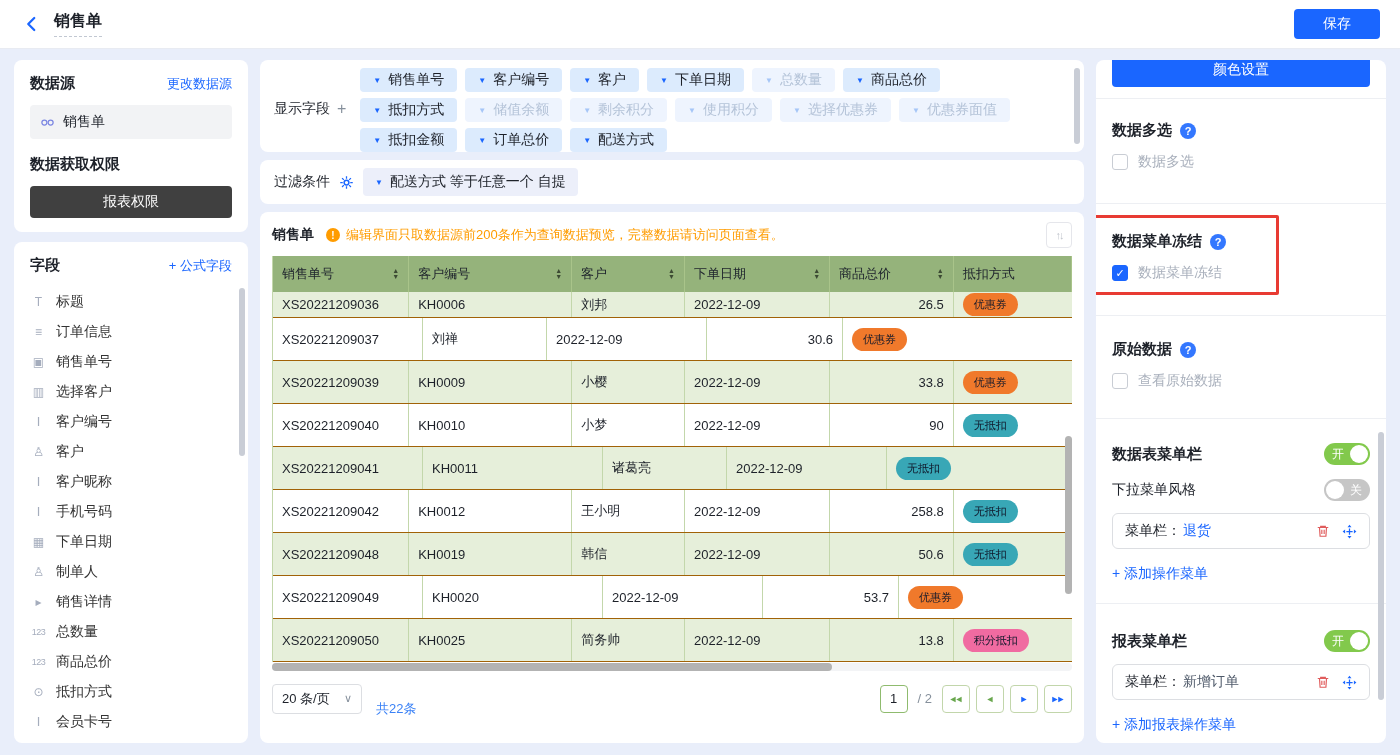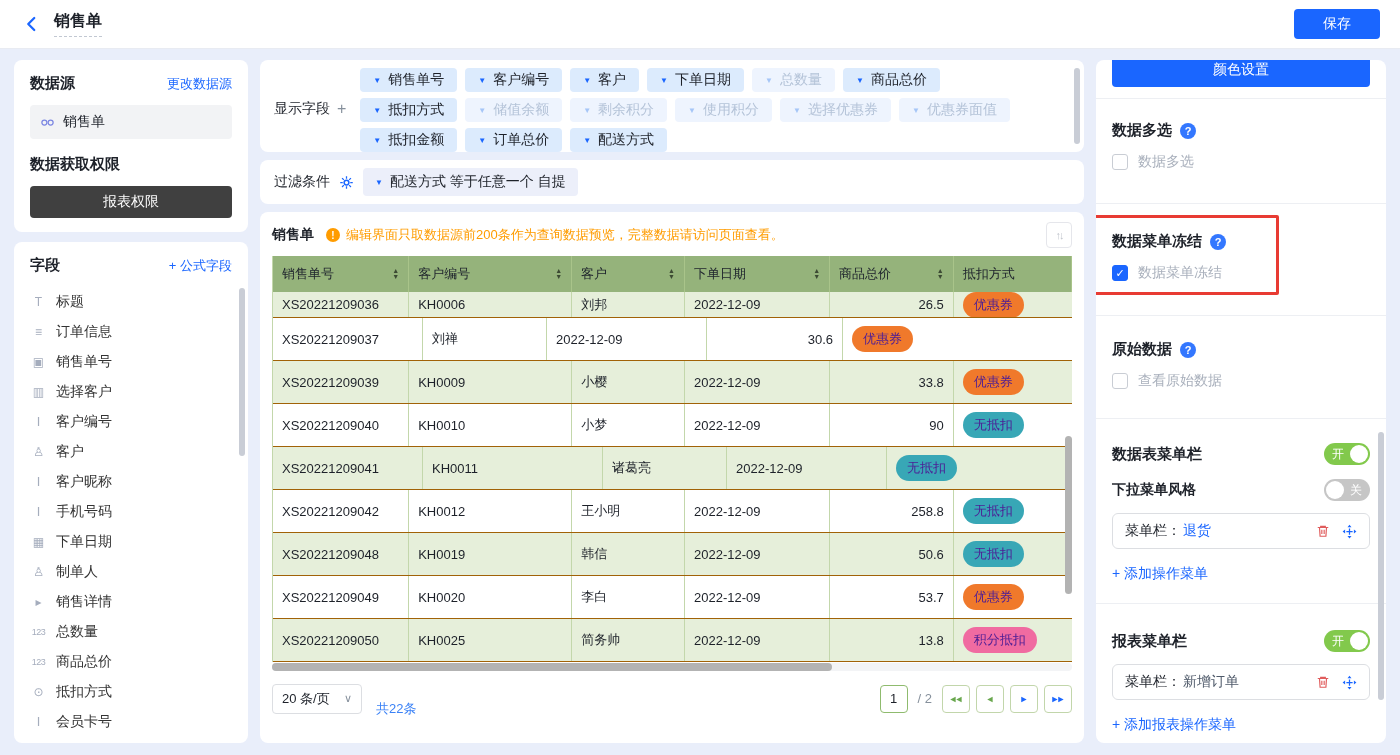--- a/index.html
+++ b/index.html
@@ -66,21 +66,21 @@
   .tr { display:flex; }
   .th-row { background:#95b37b; height:36px; }
   .th { display:flex; align-items:center; padding:0 9px; font-size:13px; color:#20262e; border-right:1px solid #a9c48a; cursor:pointer; }
   .th .lbl { flex:1; }
   .sorter { display:flex; flex-direction:column; line-height:6px; font-size:7px; color:#3c4a33; }
   .body-row { height:43px; border-bottom:1px solid #a16207; background:#fff; cursor:pointer; }
   .body-row.alt { background:#e6efda; }
   .body-row.short { height:26px; }
   .td { display:flex; align-items:center; padding:0 9px; font-size:13px; border-right:1px solid #c3d7ab; overflow:hidden; }
   .td.num { justify-content:flex-end; }
-  .badge { padding:4px 11px; border-radius:13px; color:#4c1d95; font-size:13px; white-space:nowrap; }
+  .badge { padding:4px 11px; border-radius:13px; color:#0f172a; font-size:11px; white-space:nowrap; }
   .hscroll { margin-top:1px; width:800px; height:8px; background:#f3f4f6; border-radius:4px; }
   .hthumb { width:560px; height:8px; background:#b3b3b3; border-radius:4px; cursor:pointer; }
   .tbl-vthumb { position:absolute; right:12px; top:224px; width:7px; height:158px; background:#b3b3b3; border-radius:4px; }
   .pager { margin-top:8px; display:flex; align-items:center; }
   .psize { width:90px; height:30px; border:1px solid #dcdee2; border-radius:4px; display:flex; align-items:center; justify-content:space-between; padding:0 9px; font-size:13px; cursor:pointer; }
   .psize .chev { color:#86909c; font-size:11px; }
   .ptotal-txt { margin-left:14px; font-size:13px; color:#3b82f6;margin-top:21px; }
   .pright { margin-left:auto; display:flex; align-items:center; gap:6px; }
   .pbox { width:28px; height:28px; border:1px solid #8fbb6e; border-radius:4px; display:flex; align-items:center; justify-content:center; font-size:13px; }
   .pslash { color:#86909c; font-size:13px; margin:0 4px; }
@@ -95,21 +95,21 @@
   .d1{margin-top:11px} .d2{margin-top:32px} .d3{margin-top:33px} .d4{margin-top:28px} .d5{margin-top:20px}
   .sectitle { display:flex; align-items:center; gap:8px; font-size:15px; font-weight:bold; }
   .qicon { width:16px; height:16px; flex:none; border-radius:50%; background:#3377ff; color:#fff; font-size:11px; font-weight:bold; display:flex; align-items:center; justify-content:center; cursor:pointer; }
   .cbrow { display:flex; align-items:center; gap:10px; margin-top:13px; font-size:14px; color:#a9b0bc; }
   .cb { width:16px; height:16px; flex:none; border:1px solid #c9cdd4; border-radius:3px; background:#fff; cursor:pointer; }
   .cb.checked { border-color:#1a66ff; background:#1a66ff; color:#fff; font-size:11px; display:flex; align-items:center; justify-content:center; } .mt22{margin-top:22px} .mt24{margin-top:24px} .mt26{margin-top:26px} .mt28{margin-top:28px}
   .sec-freeze { position:relative; }
   .ann { position:absolute; left:-19px; top:-17px; width:186px; height:80px; border:3px solid #e83b33; border-radius:2px; pointer-events:none; }
   .trow { display:flex; align-items:center; justify-content:space-between; font-size:15px; }
   .trow .t1 { font-weight:bold; }
-  .trow .t2 { font-weight:bold; font-size:14px; }
+  .trow .t2 { font-weight:normal; font-size:14px; }
   .toggle { position:relative; width:46px; height:22px; border-radius:11px; display:flex; align-items:center; color:#fff; font-size:12px; cursor:pointer; }
   .toggle.on  { background:#82c94c; padding-left:8px; }
   .toggle.off { background:#c6c6c6; justify-content:flex-end; padding-right:8px; }
   .knob { position:absolute; top:2px; width:18px; height:18px; border-radius:50%; background:#fff; }
   .toggle.on .knob { right:2px; } .toggle.off .knob { left:2px; }
   .mbox { margin-top:12px; height:36px; border:1px solid #dcdee2; border-radius:6px; display:flex; align-items:center; gap:2px; padding:0 12px; font-size:14px; }
   .mbox .val  { color:#1a66ff; cursor:pointer; }
   .mbox .val2 { color:#4e5969; }
   .mbox .micons { margin-left:auto; display:flex; gap:12px; align-items:center; }
   .micons span { display:flex; cursor:pointer; }
@@ -427,21 +427,20 @@
             <div class="td" style="width: 124px;">韩信</div>
             <div class="td" style="width: 160px;">2022-12-09</div>
             <div class="td num" style="width: 136px;">50.6</div>
             <div class="td" style="width: 130px; border-right: none;">
               <span class="badge" style="background: rgb(56, 167, 182);">无抵扣</span>
             </div>
           </div>
           <div class="tr body-row">
             <div class="td" style="width: 150px;">XS20221209049</div>
             <div class="td" style="width: 180px;">KH0020</div>
-            <div class="td" style="width: 124px;">李白</div>
             <div class="td" style="width: 160px;">2022-12-09</div>
             <div class="td num" style="width: 136px;">53.7</div>
             <div class="td" style="width: 130px; border-right: none;">
               <span class="badge" style="background: rgb(240, 121, 43);">优惠券</span>
             </div>
           </div>
           <div class="tr body-row alt">
             <div class="td" style="width: 150px;">XS20221209050</div>
             <div class="td" style="width: 180px;">KH0025</div>
             <div class="td" style="width: 124px;">简务帅</div>

